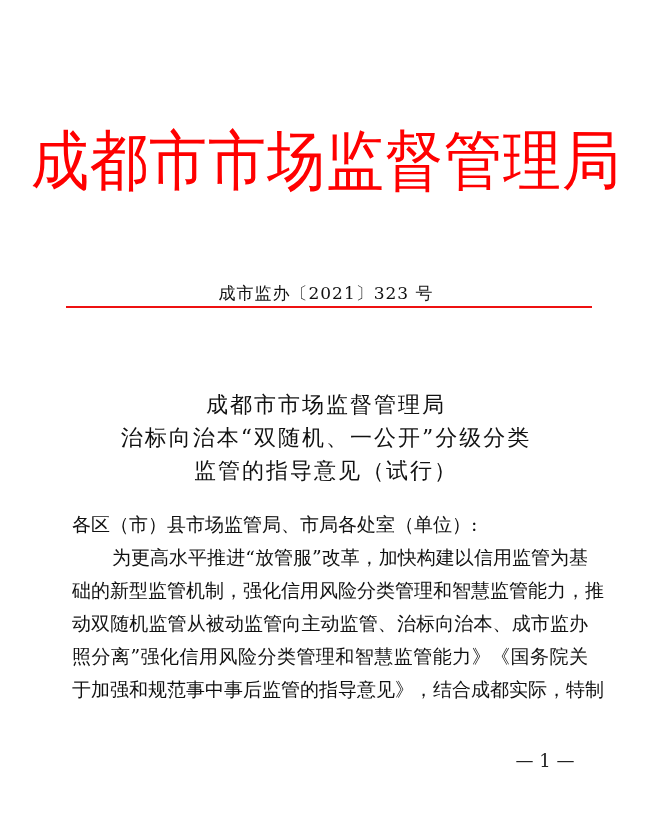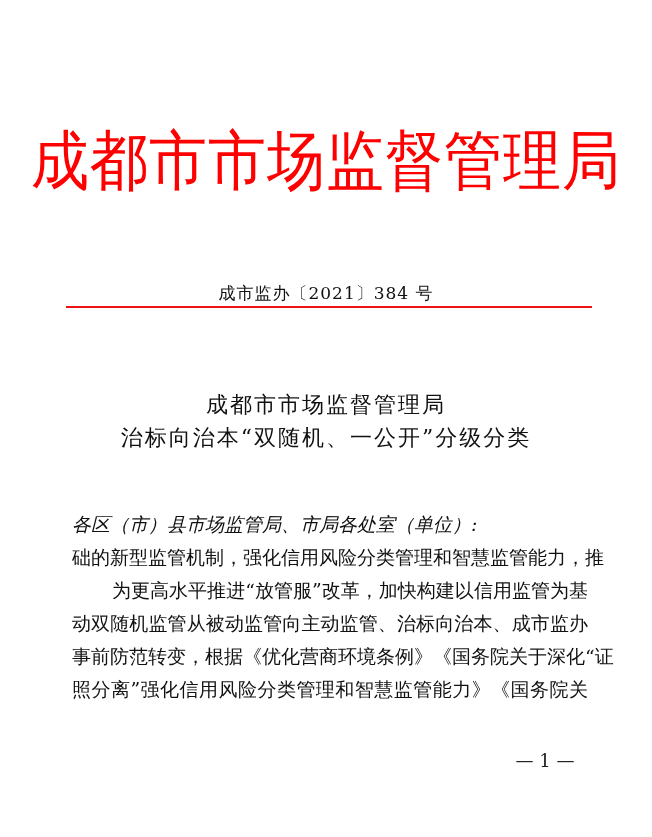--- a/index.html
+++ b/index.html
@@ -72,21 +72,20 @@
     .body-text .line {
       display: block;
       white-space: nowrap;
       text-align: justify;
       text-align-last: justify;
       height: 33px;
     }
     .body-text .line.salutation {
       text-align: left;
       text-align-last: left;
-      font-style: italic;
     }
     .body-text .line.indent {
       padding-left: 40px;
     }
     .pagenum {
       position: absolute;
       left: 500px;
       top: 750px;
       width: 90px;
       text-align: center;
@@ -94,31 +93,32 @@
       line-height: 22px;
       color: #222222;
       white-space: nowrap;
     }
   </style>
 </head>
 <body>
 
 <div class="masthead">成都市市场监督管理局</div>
 
-<div class="docnum">成市监办〔2021〕384 号</div>
+<div class="docnum">成市监办〔2021〕323 号</div>
 
 <div class="redline"></div>
 
 <div class="title">
   <div>成都市市场监督管理局</div>
   <div>治标向治本“双随机、一公开”分级分类</div>
+  <div>监管的指导意见（试行）</div>
 </div>
 
 <div class="body-text">
   <span class="line salutation">各区（市）县市场监管局、市局各处室（单位）:</span>
+  <span class="line indent">为更高水平推进“放管服”改革，加快构建以信用监管为基</span>
   <span class="line">础的新型监管机制，强化信用风险分类管理和智慧监管能力，推</span>
-  <span class="line indent">为更高水平推进“放管服”改革，加快构建以信用监管为基</span>
   <span class="line">动双随机监管从被动监管向主动监管、治标向治本、成市监办</span>
-  <span class="line">事前防范转变，根据《优化营商环境条例》《国务院关于深化“证</span>
   <span class="line">照分离”强化信用风险分类管理和智慧监管能力》《国务院关</span>
+  <span class="line">于加强和规范事中事后监管的指导意见》，结合成都实际，特制</span>
 </div>
 
 <div class="pagenum">— 1 —</div>
 
 </body></html>

